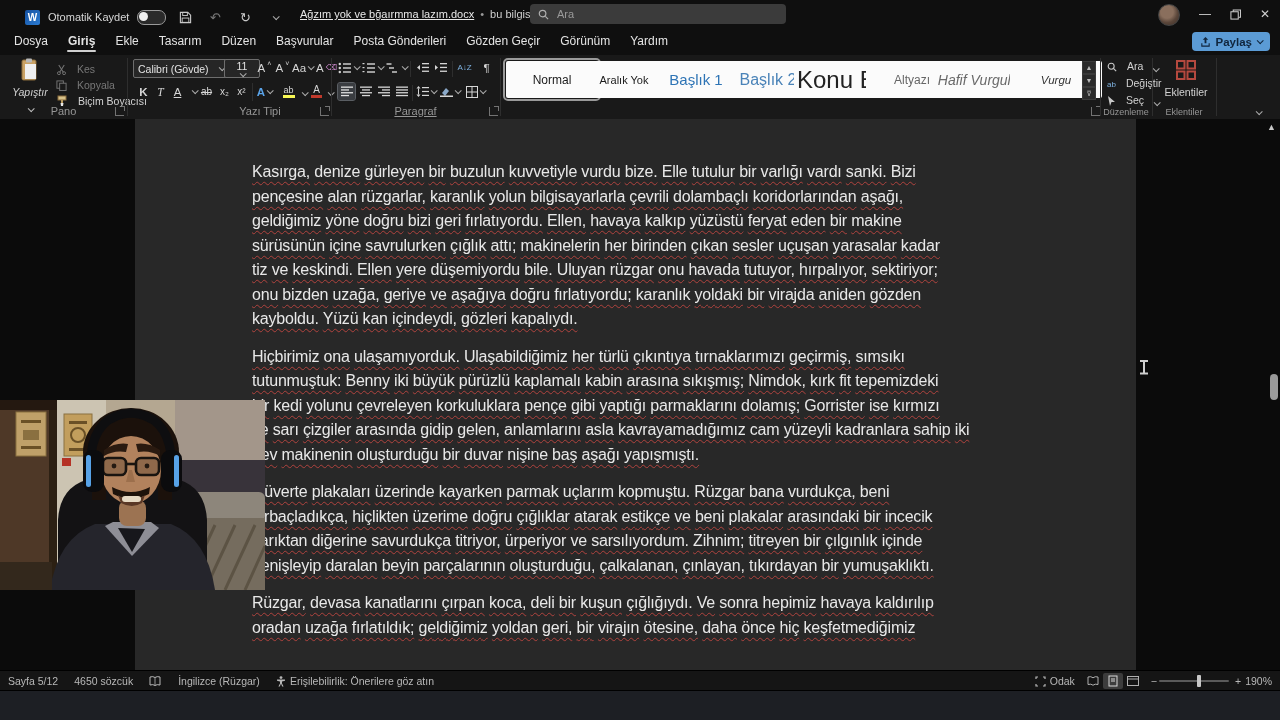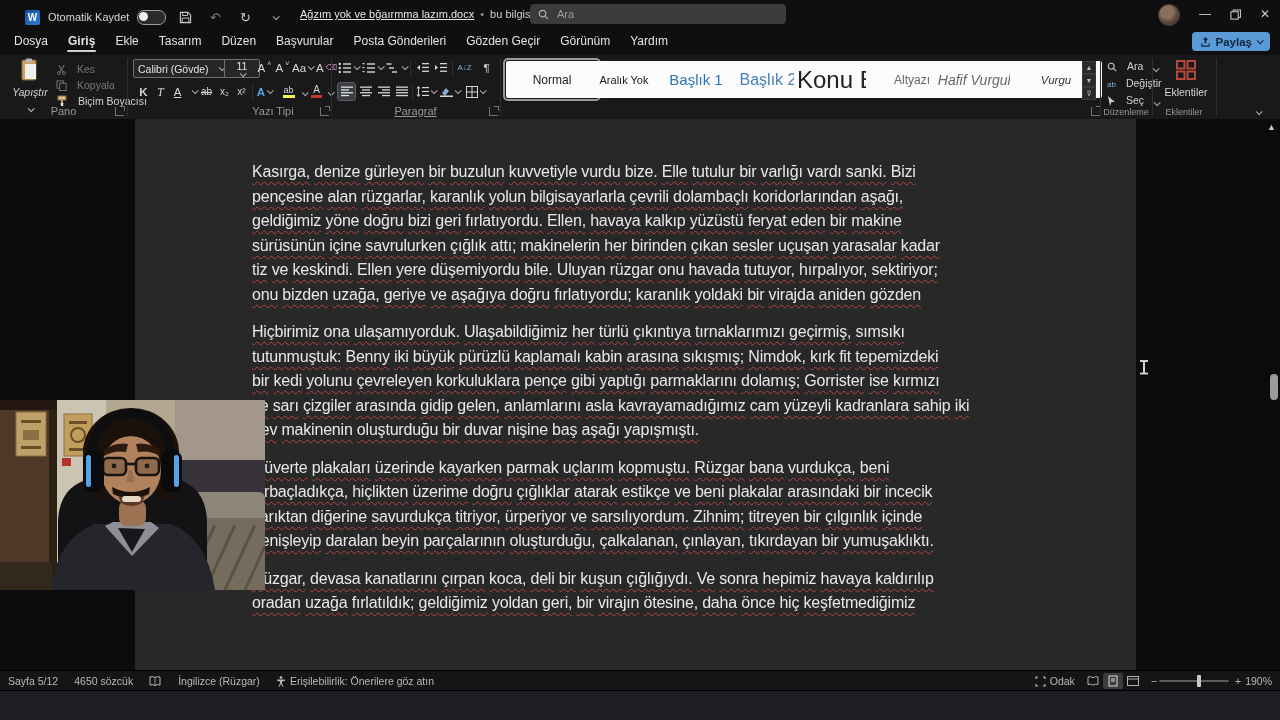--- a/index.html
+++ b/index.html
@@ -218,21 +218,21 @@
     <div class="abs rbtn" style="left:296px;top:30px;">
         <span class="chev" style="color:#aaa;"></span>
       </div>
     <div class="abs rbtn" style="left:308px;top:28px;flex-direction:column;gap:0;">
       <span style="font-size:10px;line-height:10px;">A</span>
         <span style="display:block;width:11px;height:3px;background:#c0392b;"></span>
     </div>
     <div class="abs rbtn" style="left:322px;top:30px;">
         <span class="chev" style="color:#aaa;"></span>
       </div>
-    <div class="rgroup-label" style="left: 127px; width: 204px; padding-left: 44px;">Yazı Tipi</div>
+    <div class="rgroup-label" style="left: 114px; width: 204px; padding-left: 44px;">Yazı Tipi</div>
     <div class="launcher" style="left:320px;"></div>
     <div class="vsep" style="left:331px;"></div>
 
     <div class="abs rbtn" style="left:338px;top:4px;">
       <svg width="14" height="12" viewBox="0 0 14 12">
           <g fill="#d6d6d6">
             <circle cx="1.8" cy="2" r="1.2"></circle>
             <circle cx="1.8" cy="6" r="1.2"></circle>
             <circle cx="1.8" cy="10" r="1.2"></circle>
             <rect x="5" y="1.3" width="8" height="1.4"></rect>
@@ -419,20 +419,21 @@
   <div class="docarea">
     <div class="page">
       <div class="doc-text">
         <div class="para">
           <div class="doc-line spellcheck"><span class="miss">Kasırga,</span> <span class="miss">denize</span> <span class="miss">gürleyen</span> <span class="miss">bir</span> <span class="miss">buzulun</span> <span class="miss">kuvvetiyle</span> <span class="miss">vurdu</span> <span class="miss">bize.</span> <span class="miss">Elle</span> <span class="miss">tutulur</span> <span class="miss">bir</span> <span class="miss">varlığı</span> <span class="miss">vardı</span> <span class="miss">sanki.</span> <span class="miss">Bizi</span></div>
           <div class="doc-line spellcheck"><span class="miss">pençesine</span> <span class="miss">alan</span> <span class="miss">rüzgarlar,</span> <span class="miss">karanlık</span> <span class="miss">yolun</span> <span class="miss">bilgisayarlarla</span> <span class="miss">çevrili</span> <span class="miss">dolambaçlı</span> <span class="miss">koridorlarından</span> <span class="miss">aşağı,</span></div>
           <div class="doc-line spellcheck"><span class="miss">geldiğimiz</span> <span class="miss">yöne</span> <span class="miss">doğru</span> <span class="miss">bizi</span> <span class="miss">geri</span> <span class="miss">fırlatıyordu.</span> <span class="miss">Ellen,</span> <span class="miss">havaya</span> <span class="miss">kalkıp</span> <span class="miss">yüzüstü</span> <span class="miss">feryat</span> <span class="miss">eden</span> <span class="miss">bir</span> <span class="miss">makine</span></div>
           <div class="doc-line spellcheck"><span class="miss">sürüsünün</span> <span class="miss">içine</span> <span class="miss">savrulurken</span> <span class="miss">çığlık</span> <span class="miss">attı;</span> <span class="miss">makinelerin</span> <span class="miss">her</span> <span class="miss">birinden</span> <span class="miss">çıkan</span> <span class="miss">sesler</span> <span class="miss">uçuşan</span> <span class="miss">yarasalar</span> <span class="miss">kadar</span></div>
           <div class="doc-line spellcheck"><span class="miss">tiz</span> <span class="miss">ve</span> <span class="miss">keskindi.</span> <span class="miss">Ellen</span> <span class="miss">yere</span> <span class="miss">düşemiyordu</span> <span class="miss">bile.</span> <span class="miss">Uluyan</span> <span class="miss">rüzgar</span> <span class="miss">onu</span> <span class="miss">havada</span> <span class="miss">tutuyor,</span> <span class="miss">hırpalıyor,</span> <span class="miss">sektiriyor;</span></div>
           <div class="doc-line spellcheck"><span class="miss">onu</span> <span class="miss">bizden</span> <span class="miss">uzağa,</span> <span class="miss">geriye</span> <span class="miss">ve</span> <span class="miss">aşağıya</span> <span class="miss">doğru</span> <span class="miss">fırlatıyordu;</span> <span class="miss">karanlık</span> <span class="miss">yoldaki</span> <span class="miss">bir</span> <span class="miss">virajda</span> <span class="miss">aniden</span> <span class="miss">gözden</span></div>
+          <div class="doc-line spellcheck"><span class="miss">kayboldu.</span> <span class="miss">Yüzü</span> <span class="miss">kan</span> <span class="miss">içindeydi,</span> <span class="miss">gözleri</span> <span class="miss">kapalıydı.</span></div>
         </div>
         <div class="para">
           <div class="doc-line spellcheck"><span class="miss">Hiçbirimiz</span> <span class="miss">ona</span> <span class="miss">ulaşamıyorduk.</span> <span class="miss">Ulaşabildiğimiz</span> <span class="miss">her</span> <span class="miss">türlü</span> <span class="miss">çıkıntıya</span> <span class="miss">tırnaklarımızı</span> <span class="miss">geçirmiş,</span> <span class="miss">sımsıkı</span></div>
           <div class="doc-line spellcheck"><span class="miss">tutunmuştuk:</span> <span class="miss">Benny</span> <span class="miss">iki</span> <span class="miss">büyük</span> <span class="miss">pürüzlü</span> <span class="miss">kaplamalı</span> <span class="miss">kabin</span> <span class="miss">arasına</span> <span class="miss">sıkışmış;</span> <span class="miss">Nimdok,</span> <span class="miss">kırk</span> <span class="miss">fit</span> <span class="miss">tepemizdeki</span></div>
           <div class="doc-line spellcheck"><span class="miss">bir</span> <span class="miss">kedi</span> <span class="miss">yolunu</span> <span class="miss">çevreleyen</span> <span class="miss">korkuluklara</span> <span class="miss">pençe</span> <span class="miss">gibi</span> <span class="miss">yaptığı</span> <span class="miss">parmaklarını</span> <span class="miss">dolamış;</span> <span class="miss">Gorrister</span> <span class="miss">ise</span> <span class="miss">kırmızı</span></div>
           <div class="doc-line spellcheck"><span class="miss">ve</span> <span class="miss">sarı</span> <span class="miss">çizgiler</span> <span class="miss">arasında</span> <span class="miss">gidip</span> <span class="miss">gelen,</span> <span class="miss">anlamlarını</span> <span class="miss">asla</span> <span class="miss">kavrayamadığımız</span> <span class="miss">cam</span> <span class="miss">yüzeyli</span> <span class="miss">kadranlara</span> <span class="miss">sahip</span> <span class="miss">iki</span></div>
           <div class="doc-line spellcheck"><span class="miss">dev</span> <span class="miss">makinenin</span> <span class="miss">oluşturduğu</span> <span class="miss">bir</span> <span class="miss">duvar</span> <span class="miss">nişine</span> <span class="miss">baş</span> <span class="miss">aşağı</span> <span class="miss">yapışmıştı.</span></div>
         </div>
         <div class="para">
           <div class="doc-line spellcheck"><span class="miss">Güverte</span> <span class="miss">plakaları</span> <span class="miss">üzerinde</span> <span class="miss">kayarken</span> <span class="miss">parmak</span> <span class="miss">uçlarım</span> <span class="miss">kopmuştu.</span> <span class="miss">Rüzgar</span> <span class="miss">bana</span> <span class="miss">vurdukça,</span> <span class="miss">beni</span></div>

